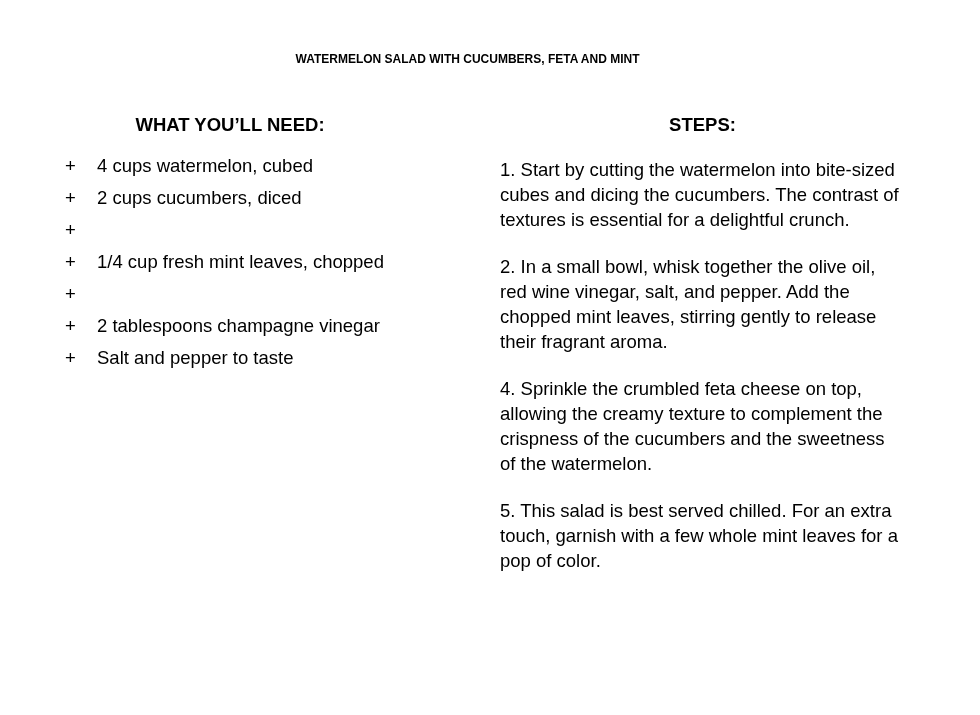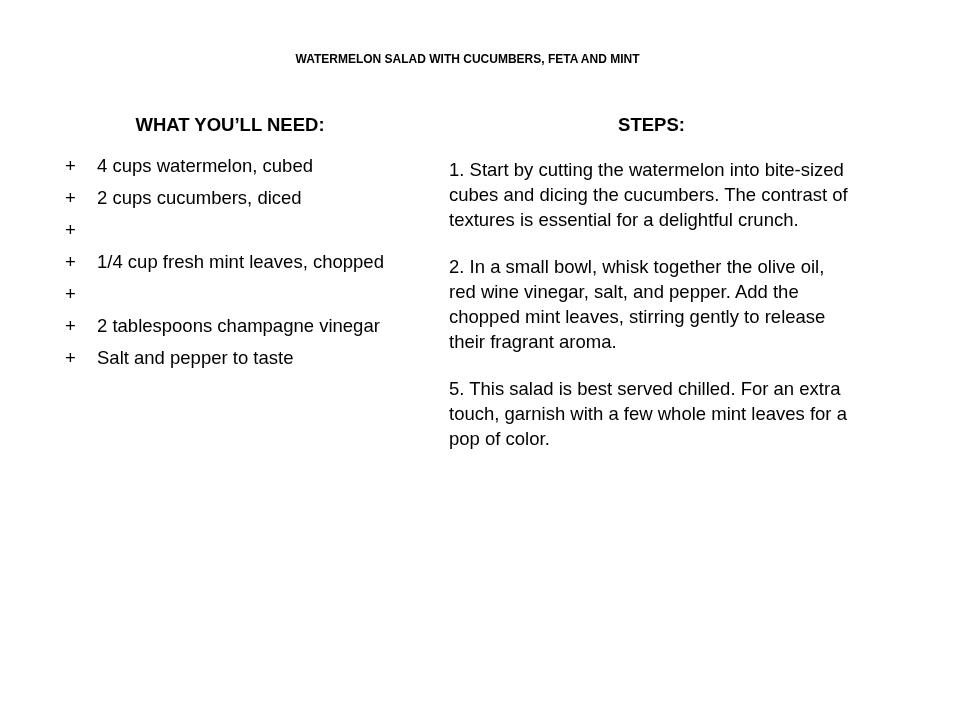--- a/index.html
+++ b/index.html
@@ -21,28 +21,29 @@
     font-size: 12px;
     font-weight: 700;
     line-height: 21px;
     text-align: center;
     letter-spacing: 0;
   }
   .columns {
     display: flex;
     align-items: flex-start;
     margin-top: 44px;
+    gap: 15px;
   }
   .col-left {
     margin-left: 55px;
     width: 350px;
     flex: none;
   }
   .col-right {
-    margin-left: 44px;
+    margin-left: 80px;
     width: 440px;
     flex: none;
   }
   .col-header {
     font-weight: 700;
     line-height: 21px;
     text-align: center;
     margin: 0;
     font-size: 18.5px;
   }
@@ -109,18 +110,22 @@
 
   <section class="col-right steps">
     <h2 class="col-header">STEPS:</h2>
     <p>1. Start by cutting the watermelon into bite-sized
 cubes and dicing the cucumbers. The contrast of
 textures is essential for a delightful crunch.</p>
     <p>2. In a small bowl, whisk together the olive oil,
 red wine vinegar, salt, and pepper. Add the
 chopped mint leaves, stirring gently to release
 their fragrant aroma.</p>
+    <p>4. Sprinkle the crumbled feta cheese on top,
+allowing the creamy texture to complement the
+crispness of the cucumbers and the sweetness
+of the watermelon.</p>
     <p>5. This salad is best served chilled. For an extra
 touch, garnish with a few whole mint leaves for a
 pop of color.</p>
   </section>
 
 </div>
 
 </body></html>

